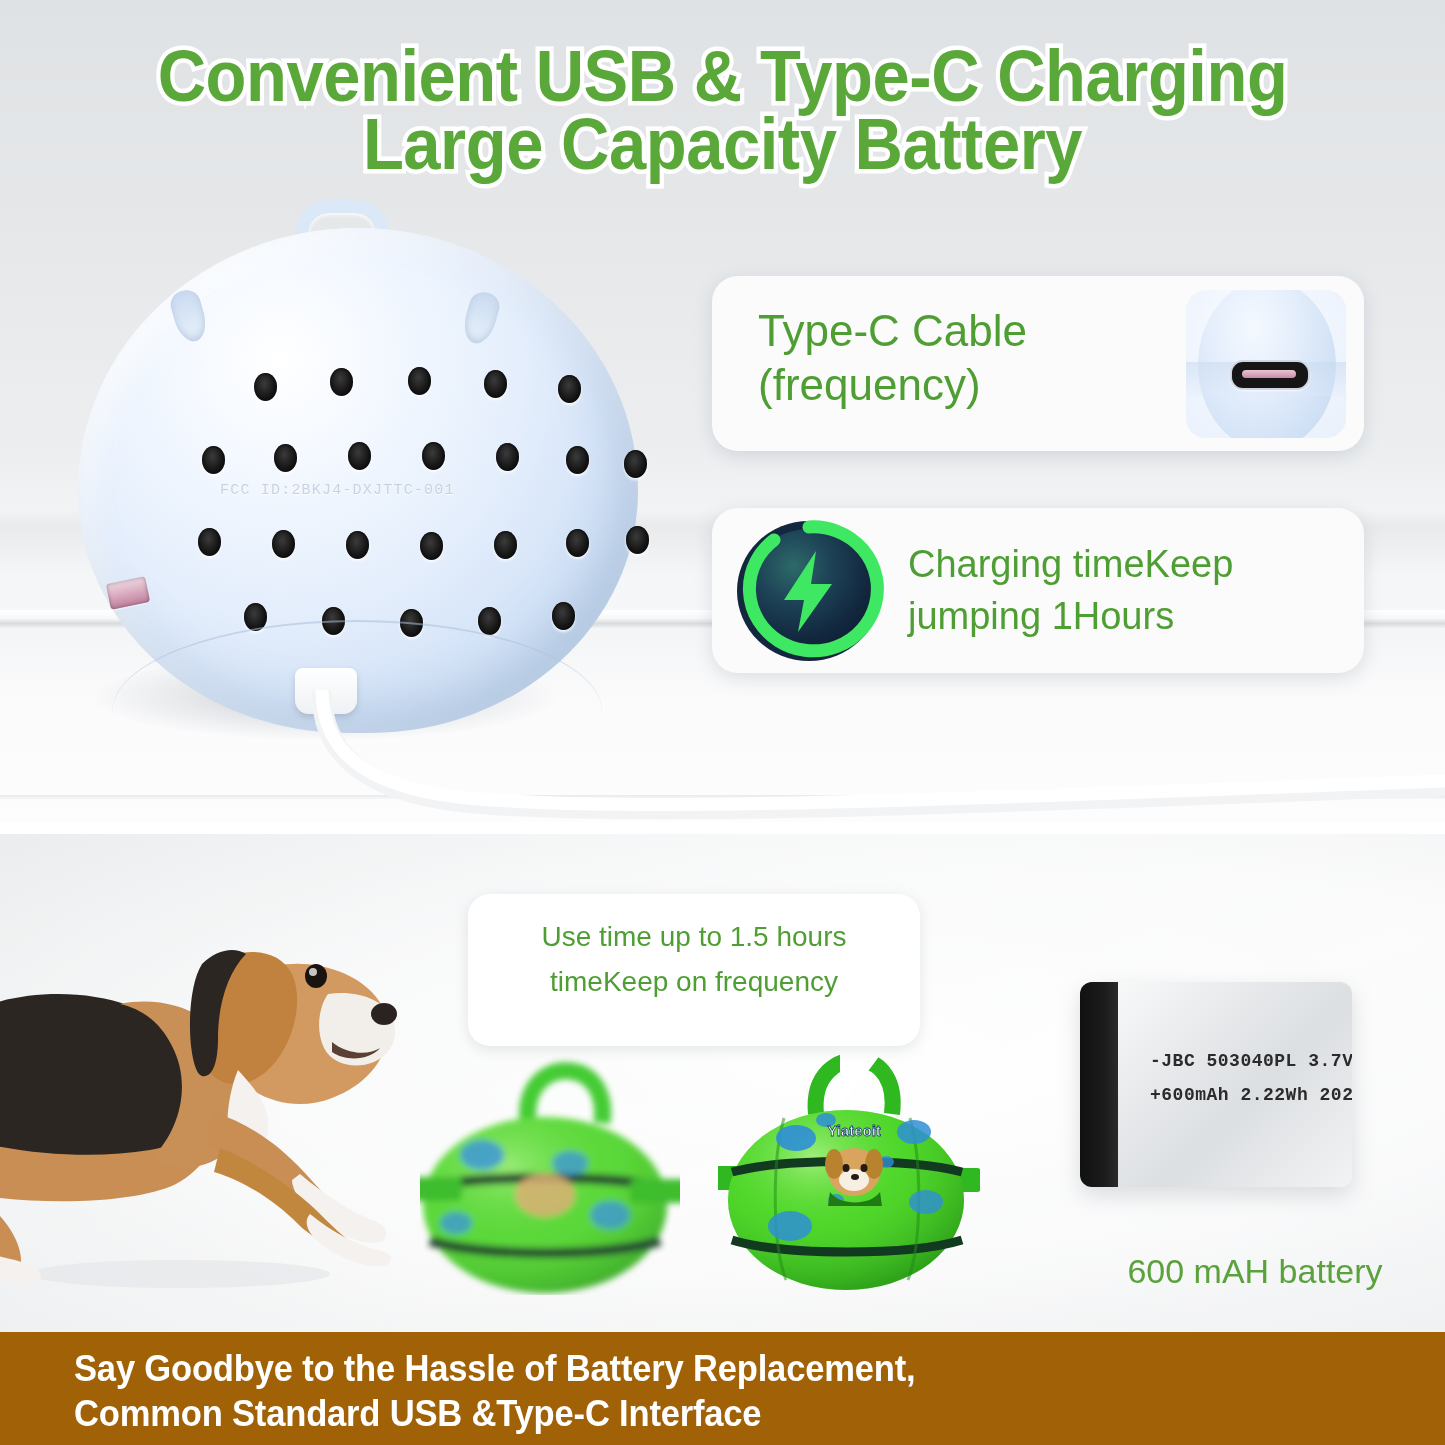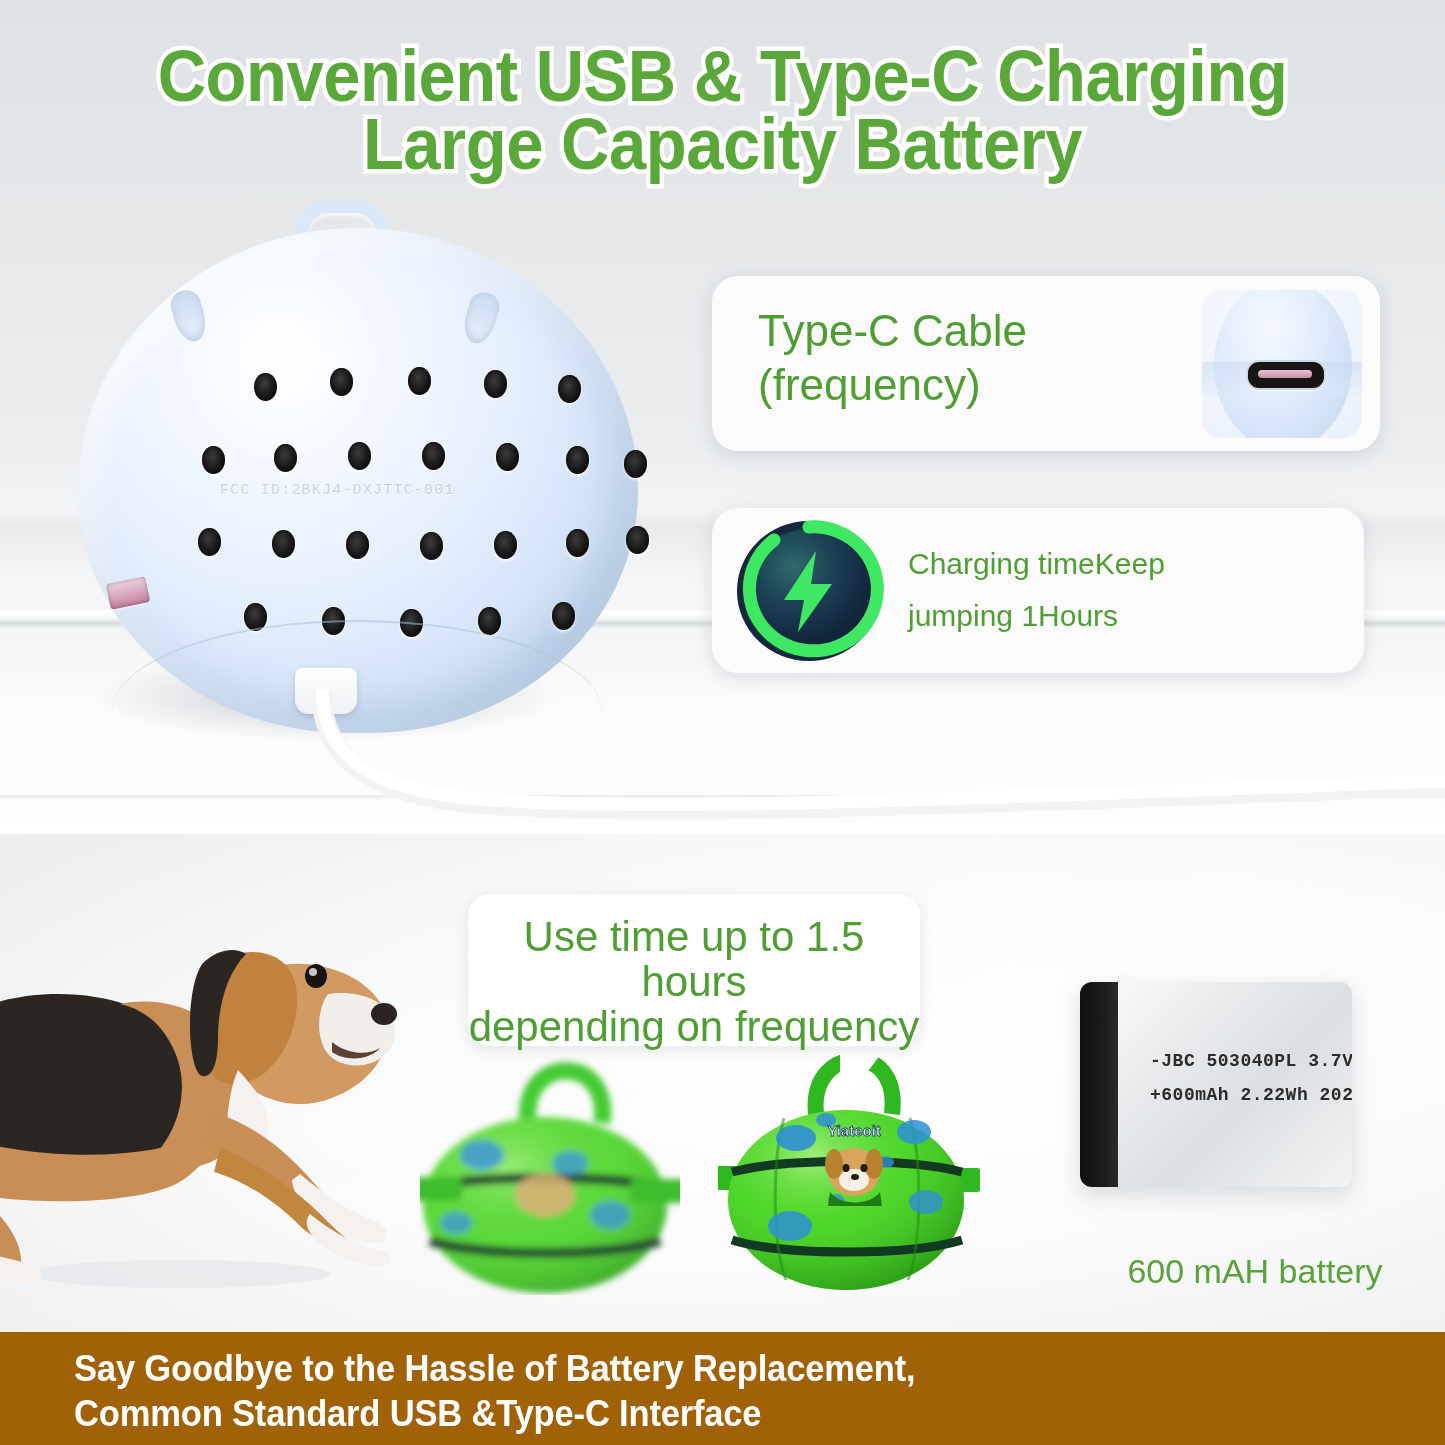--- a/index.html
+++ b/index.html
@@ -115,31 +115,31 @@
   }
 
   
   .card{
     position:absolute;
     background:#fbfbfb;
     border-radius:26px;
     box-shadow:0 5px 18px rgba(120,130,145,.22);
     z-index:10;
   }
-  .card-typec{left:712px;top:276px;width:652px;height:175px;padding-left:16px;}
+  .card-typec{left:712px;top:276px;width:652px;height:175px;}
   .card-charge{left:712px;top:508px;width:652px;height:165px;}
   .card-text{
     position:absolute;
     color:#4f9e34;
     font-size:44px;
     line-height:54px;
     font-weight:normal;
   }
   .typec-text{left:46px;top:28px;}
-  .charge-text{left:196px;top:30px;font-size:30px;line-height:52px;}
+  .charge-text{left:196px;top:30px;font-size:38px;line-height:52px;}
 
   .typec-photo{
     position:absolute;right:18px;top:14px;width:160px;height:148px;
     border-radius:20px;
     background:radial-gradient(ellipse at 45% 30%,#ffffff 0%,#f4f8ff 35%,#e8f0fb 100%);
     overflow:hidden;
   }
   .typec-blue{
     position:absolute;left:12px;top:-10px;width:138px;height:170px;
     background:radial-gradient(ellipse at 40% 28%,#f4f9ff 0%,#e3edfb 40%,#cfe0f5 75%,#c3d7f0 100%);
@@ -188,21 +188,21 @@
 
   
   .bubble{
     position:absolute;left:468px;top:60px;width:452px;height:152px;
     background:#ffffff;border-radius:22px;
     box-shadow:0 4px 14px rgba(130,140,150,.2);
     z-index:12;
   }
   .bubble-text{
     position:absolute;left:0;top:20px;width:452px;
-    text-align:center;color:#4f9e34;font-size:42px;line-height:45px;
+    text-align:center;color:#4f9e34;font-size:28px;line-height:45px;
   }
   .bubble-tail{
     position:absolute;left:840px;top:205px;width:0;height:0;
     border-left:0 solid transparent;
     border-right:52px solid transparent;
     border-top:70px solid #ffffff;
     z-index:11;
   }
 
   
@@ -396,21 +396,21 @@
       <path d="M -20,330 C 10,348 34,372 40,398 C 44,416 36,428 22,426
                C 8,424 -4,400 -14,376 Z" fill="#c98e54"></path>
       <path d="M 4,398 C 22,404 44,406 56,414 C 64,420 62,428 52,430
                C 32,432 8,424 -2,414 Z" fill="#f4f1ee"></path>
     </svg>
 
     <div class="bubble-tail"></div>
     <div class="bubble">
       <div class="bubble-text">
         <div>Use time up to 1.5 hours</div>
-        <div>depending on frequency</div>
+        <div>timeKeep on frequency</div>
       </div>
     </div>
   </div>
 
   <svg class="toy toy-a" viewBox="0 0 260 250">
     <g opacity="0.92" filter="url(#blurf)">
       <defs>
           <filter id="blurf">
             <feGaussianBlur stdDeviation="3.2"></feGaussianBlur>
           </filter>

